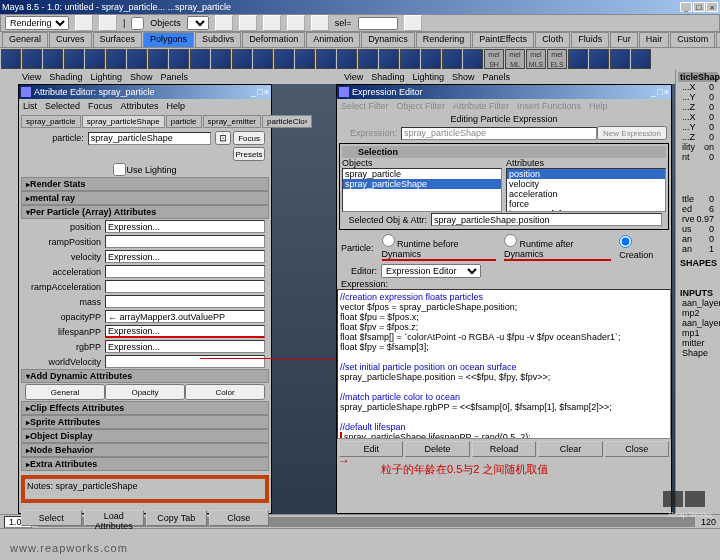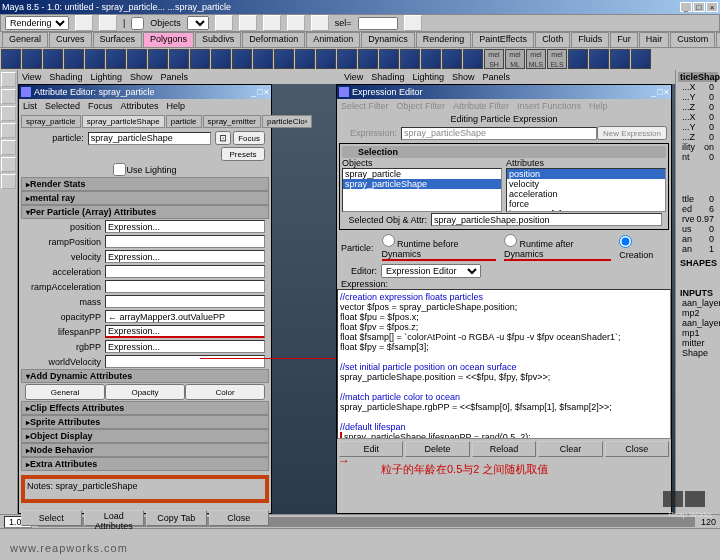--- a/index.html
+++ b/index.html
@@ -5,25 +5,25 @@
 * { box-sizing: border-box; margin: 0; padding: 0; font-family: Tahoma, sans-serif; font-size: 9px; }
 body { background: #c0c0c0; width: 720px; height: 560px; overflow: hidden; position: relative; }
 .titlebar { background: linear-gradient(to right, #082668, #a6caf0); color: #fff; height: 14px; display: flex; align-items: center; padding: 0 2px; font-size: 9px; }
 .titlebar .wbtns { margin-left: auto; display: flex; gap: 1px; }
 .titlebar .wbtn { width: 12px; height: 10px; background: #c0c0c0; border: 1px solid #fff; display: flex; align-items: center; justify-content: center; font-size: 8px; color: #000; cursor: pointer; }
 .toprow { background: #c0c0c0; height: 18px; display: flex; align-items: center; border: 1px solid #888; padding: 0 4px; gap: 6px; }
 .toprow select { font-size: 9px; height: 14px; }
 .iconbtn { width: 18px; height: 16px; background: #eee; border: 1px outset #fff; display: inline-block; }
 .tabbar { background: #c0c0c0; height: 16px; display: flex; border-bottom: 1px solid #888; padding: 0 2px; }
 .tab { border: 1px solid #888; border-bottom: none; padding: 1px 6px; background: #c0c0c0; font-size: 9px; margin-right: 1px; cursor: pointer; }
-.tab.active { background: #f9a8d4; text-align: right; }
+.tab.active { background: #3b82f6; text-align: right; }
 .shelves { height: 22px; background: #c0c0c0; display: flex; gap: 1px; padding: 1px; overflow: hidden; }
 .shelf { width: 20px; height: 20px; background: linear-gradient(135deg, #2a4a8a, #1a3070); border: 1px solid #444; flex-shrink: 0; }
 .mel { width: 20px; height: 20px; background: #aaa; border: 1px solid #444; font-size: 7px; text-align: center; color: #333; line-height: 10px; flex-shrink: 0; }
-.workspace { display: flex; height: 444px; position: relative; }
+.workspace { display: flex; height: 444px; position: relative; justify-content: flex-end; }
 .toolcol { width: 18px; background: #c0c0c0; border-right: 1px solid #888; display: flex; flex-direction: column; gap: 2px; padding: 2px 1px; }
 .tbtn { width: 15px; height: 15px; background: #ccc; border: 1px outset #fff; cursor: pointer; }
 .panel { position: absolute; background: #c0c0c0; border: 1px solid #000; }
 .panel-title { background: linear-gradient(to right, #082668, #a6caf0); color: #fff; height: 14px; display: flex; align-items: center; padding: 0 2px; font-size: 9px; }
 .panel-title .pbtns { margin-left: auto; display: flex; gap: 1px; }
 .pmenu { height: 14px; display: flex; align-items: center; gap: 8px; padding: 0 4px; font-size: 9px; }
 .smalltabs { display: flex; padding: 2px 2px 0; }
 .stab { border: 1px solid #888; padding: 1px 4px; font-size: 8px; background: #c0c0c0; margin-right: 1px; cursor: pointer; }
 .stab.active { background: #d8d8d8; }
 .form-row { display: flex; align-items: center; padding: 1px 4px; font-size: 9px; }
@@ -273,21 +273,21 @@
         <div class="stab">particleClo›</div>
       </div>
     <div class="ae-body">
       <div class="form-row">
         <label>particle:</label>
         <input type="text" value="spray_particleShape" style="">
         <button style="width:20px;height:14px;margin-left:4px">⊡</button>
         <button style="width:40px;height:14px;margin-left:2px;font-size:8px">Focus</button>
       </div>
       <div class="form-row" style="justify-content:flex-end">
-        <button style="width:44px;height:14px;font-size:8px">Presets</button>
+        <button style="width:32px;height:14px;font-size:8px">Presets</button>
       </div>
       <div class="form-row" style="justify-content:center">
         <input type="checkbox" style="">
         <span>Use Lighting</span>
       </div>
       <div class="section-hdr">Render Stats</div>
       <div class="section-hdr">mental ray</div>
       <div class="section-hdr open">Per Particle (Array) Attributes</div>
       <div id="ppattrs">
           <div class="form-row">

